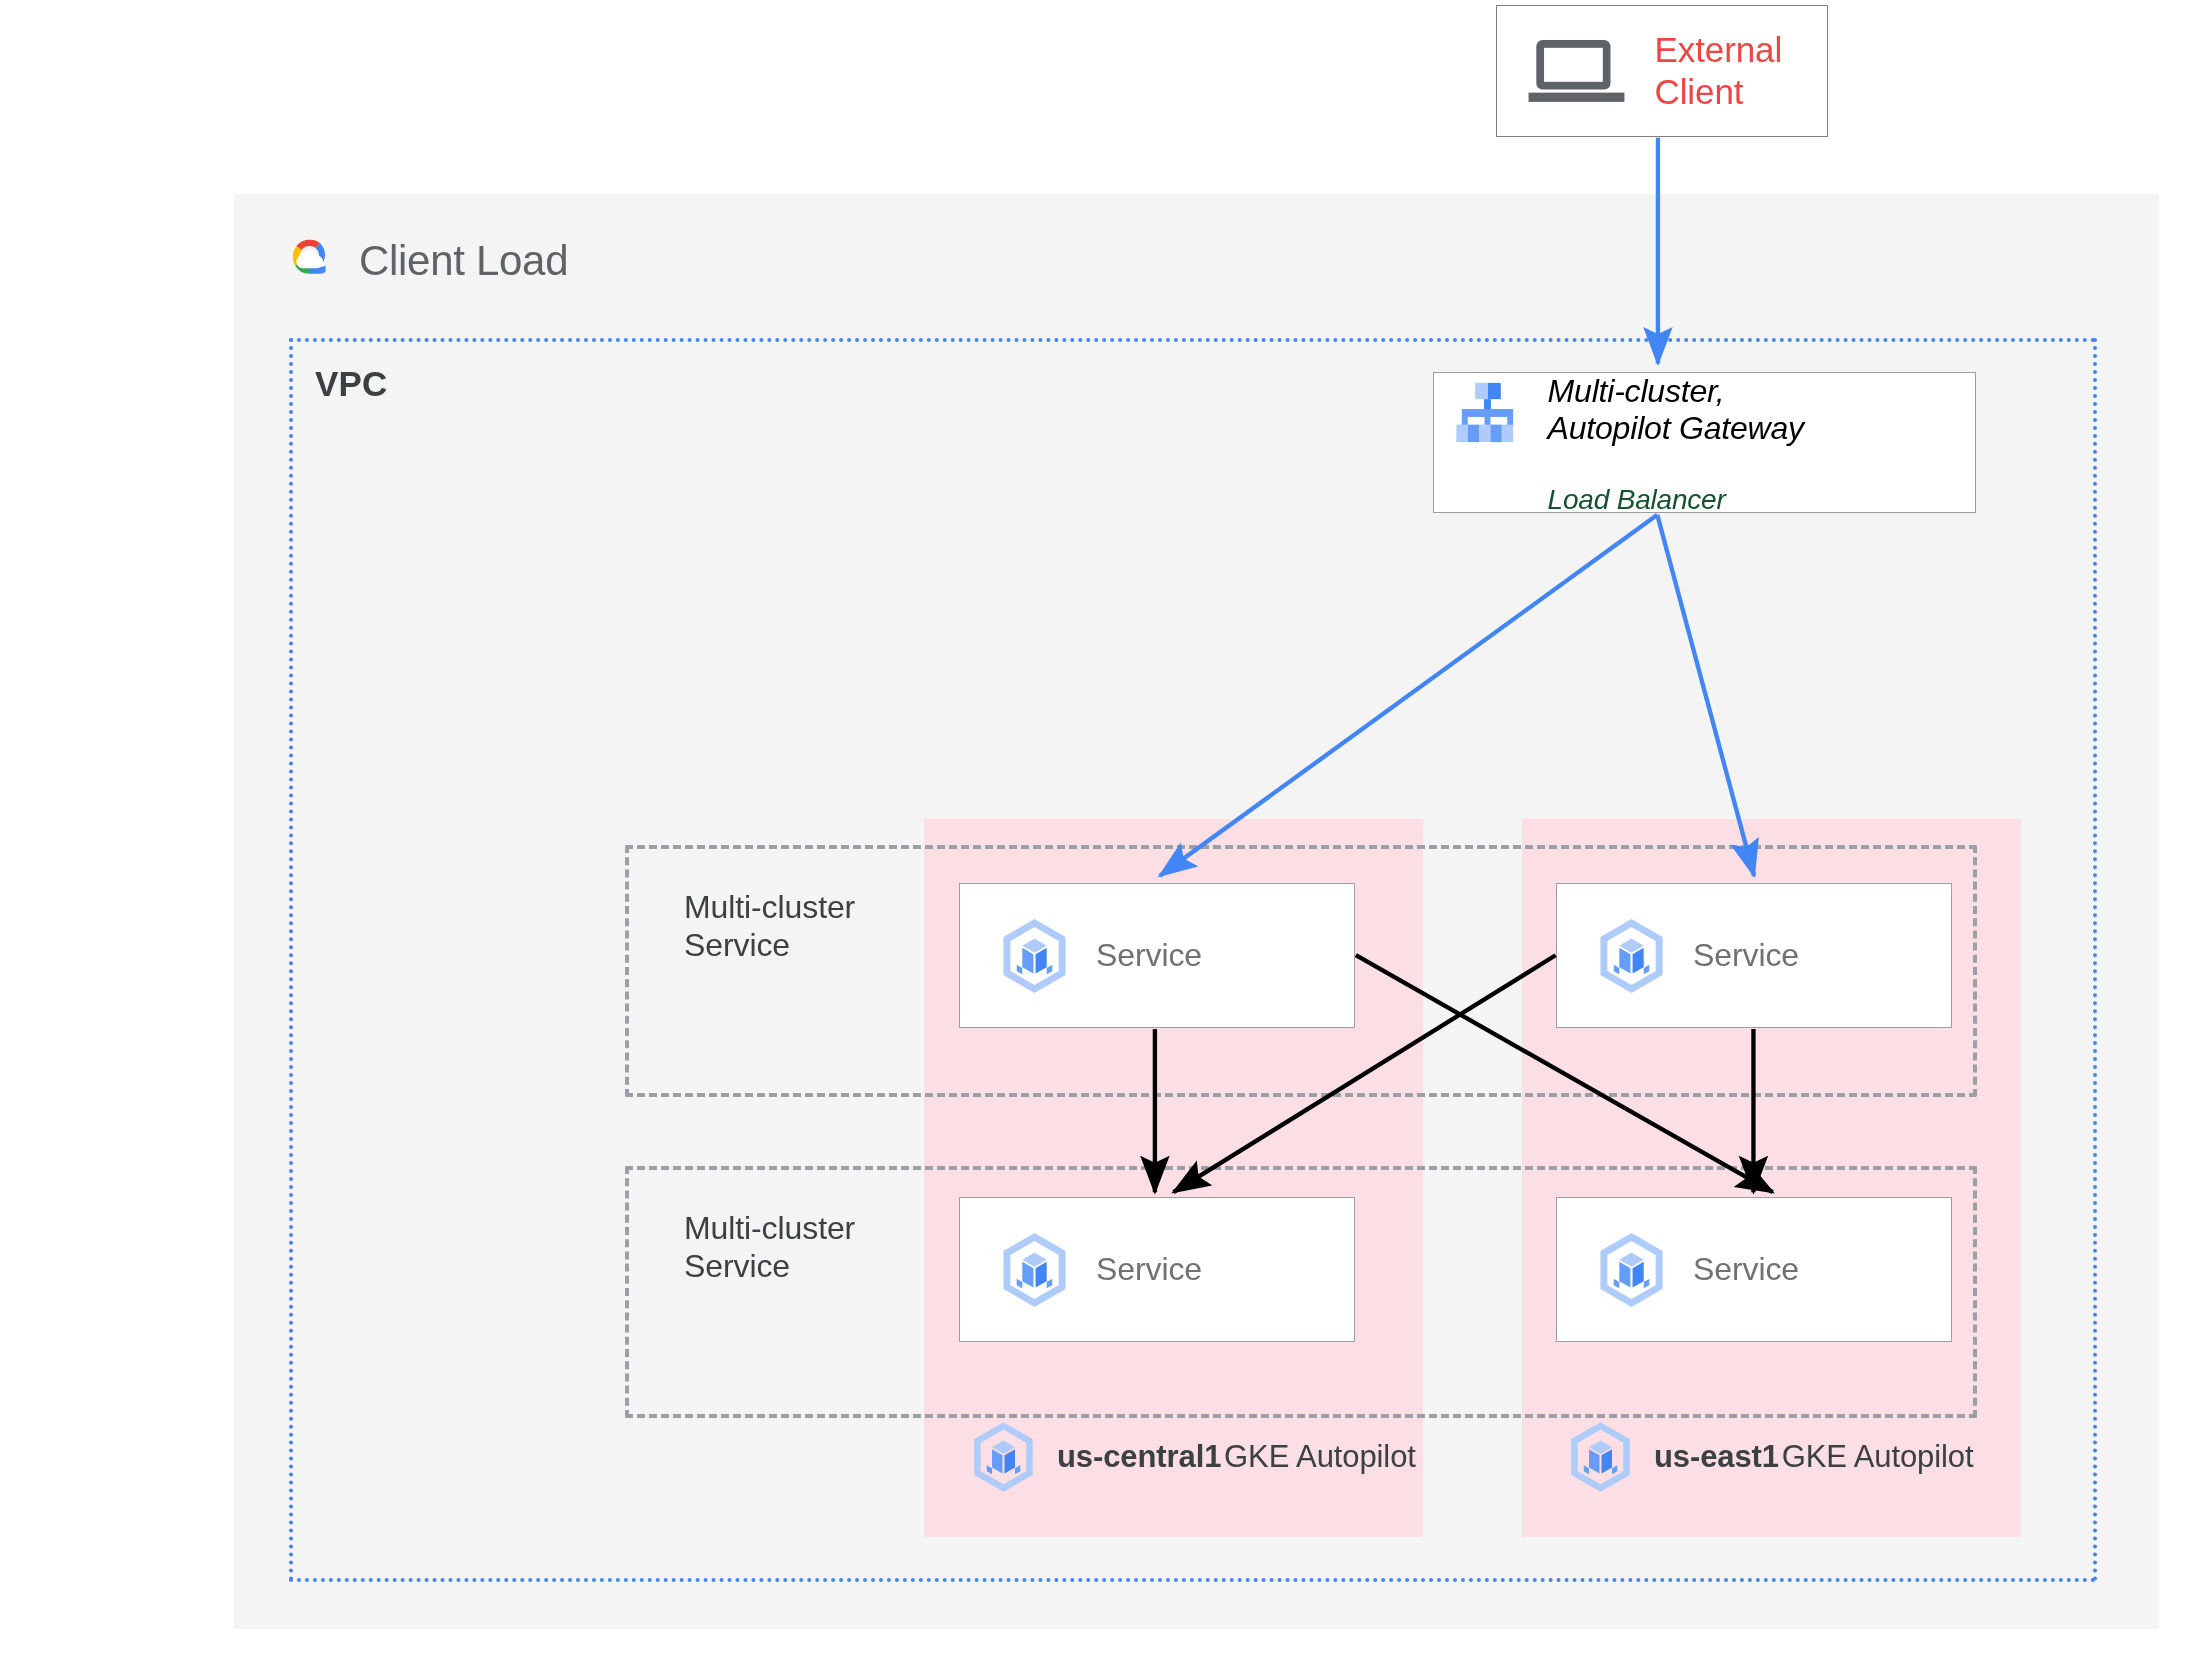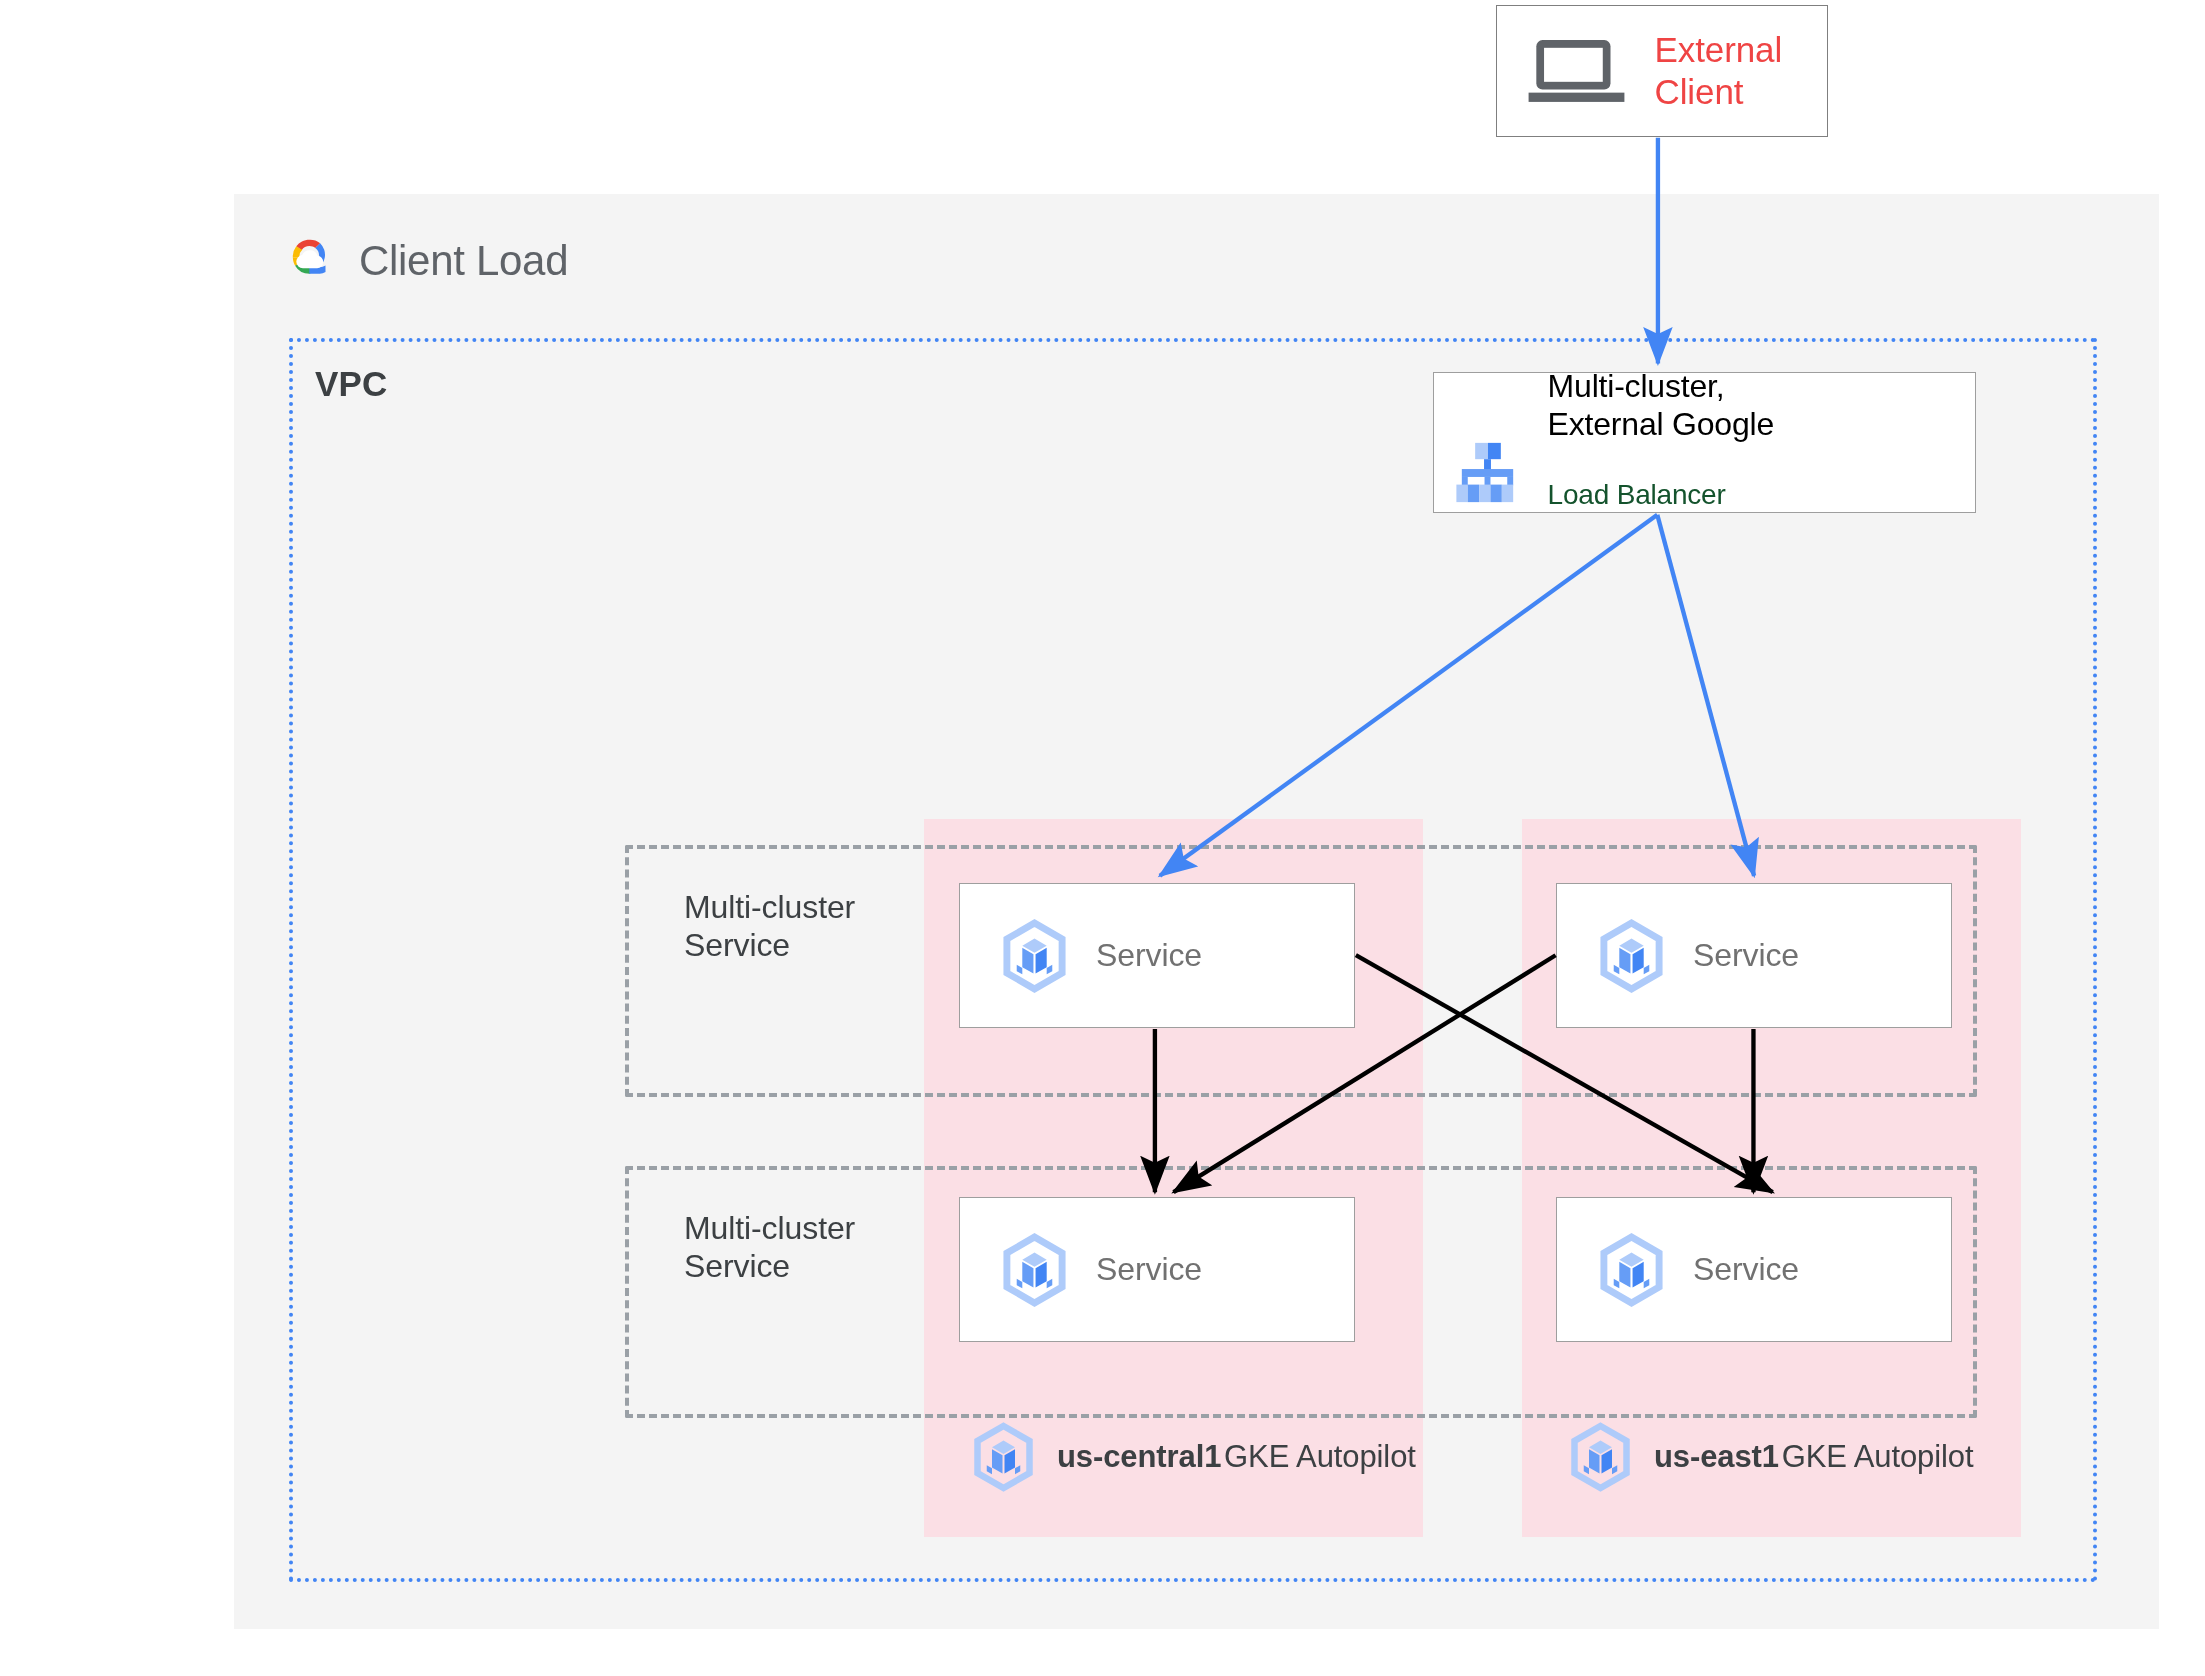--- a/index.html
+++ b/index.html
@@ -20,21 +20,21 @@
   #gcp-logo-row .gcp-text{margin-left:21px;font-size:42px;color:#5f6368;letter-spacing:-0.3px;white-space:nowrap;}
   #gcp-logo-row .gcp-text b{font-weight:400;}
 
   
   #vpc-box{left:289px;top:338px;width:1808px;height:1244px;
     border:4.3px dotted #4285f4;box-sizing:border-box;border-radius:1.2px;}
   #vpc-label{left:315px;top:364px;font-size:35px;font-weight:bold;color:#3c4043;letter-spacing:0.1px;}
 
   
   #gateway-box{left:1433px;top:372px;width:543px;height:141px;background:#ffffff;border:1.9px solid #9e9e9e;
-    box-sizing:border-box;display:flex;align-items:flex-end;}
+    box-sizing:border-box;display:flex;align-items:flex-start;font-style:italic;}
   #gateway-box .lb-icon{width:79px;height:79px;margin-left:13.6px;flex:0 0 auto;}
   #gateway-box .gw-text{margin-left:21px;}
   #gateway-box .gw-title{font-size:32px;line-height:1.17;color:#000000;letter-spacing:-0.2px;white-space:nowrap;}
   #gateway-box .gw-sub{font-size:28px;line-height:1.17;color:#14532d;letter-spacing:-0.2px;white-space:nowrap;margin-top:36px;}
 
   
   .cluster-band{background:#fbdfe5;}
   #band-central{left:924px;top:819px;width:499px;height:718px;}
   #band-east{left:1522px;top:819px;width:499px;height:718px;}
 
@@ -210,21 +210,21 @@
         <rect x="24" y="17.8" width="2.4" height="3.4" fill="#669df6"></rect>
         <rect x="3.4" y="20.9" width="4.6" height="7.1" fill="#aecbfa"></rect>
         <rect x="8" y="20.9" width="4.6" height="7.1" fill="#669df6"></rect>
         <rect x="12.6" y="20.9" width="4.6" height="7.1" fill="#aecbfa"></rect>
         <rect x="17.2" y="20.9" width="4.6" height="7.1" fill="#669df6"></rect>
         <rect x="21.8" y="20.9" width="4.6" height="7.1" fill="#aecbfa"></rect>
       </svg>
     </span>
     <span class="gw-text">
       <div class="gw-title">Multi-cluster,</div>
-      <div class="gw-title">External Google</div>
+      <div class="gw-title">Autopilot Gateway</div>
       <div class="gw-sub">Load Balancer</div>
     </span>
   </div>
 
   <div class="abs" id="external-client">
     <span class="laptop">
       <svg viewBox="0 0 64 44" width="99" height="68">
         <rect x="6" y="2" width="48" height="32" rx="4" ry="4" fill="#5f6368"></rect>
         <rect x="11" y="7" width="38" height="22" fill="#ffffff"></rect>
         <rect x="1" y="36" width="62" height="6" fill="#5f6368"></rect>

